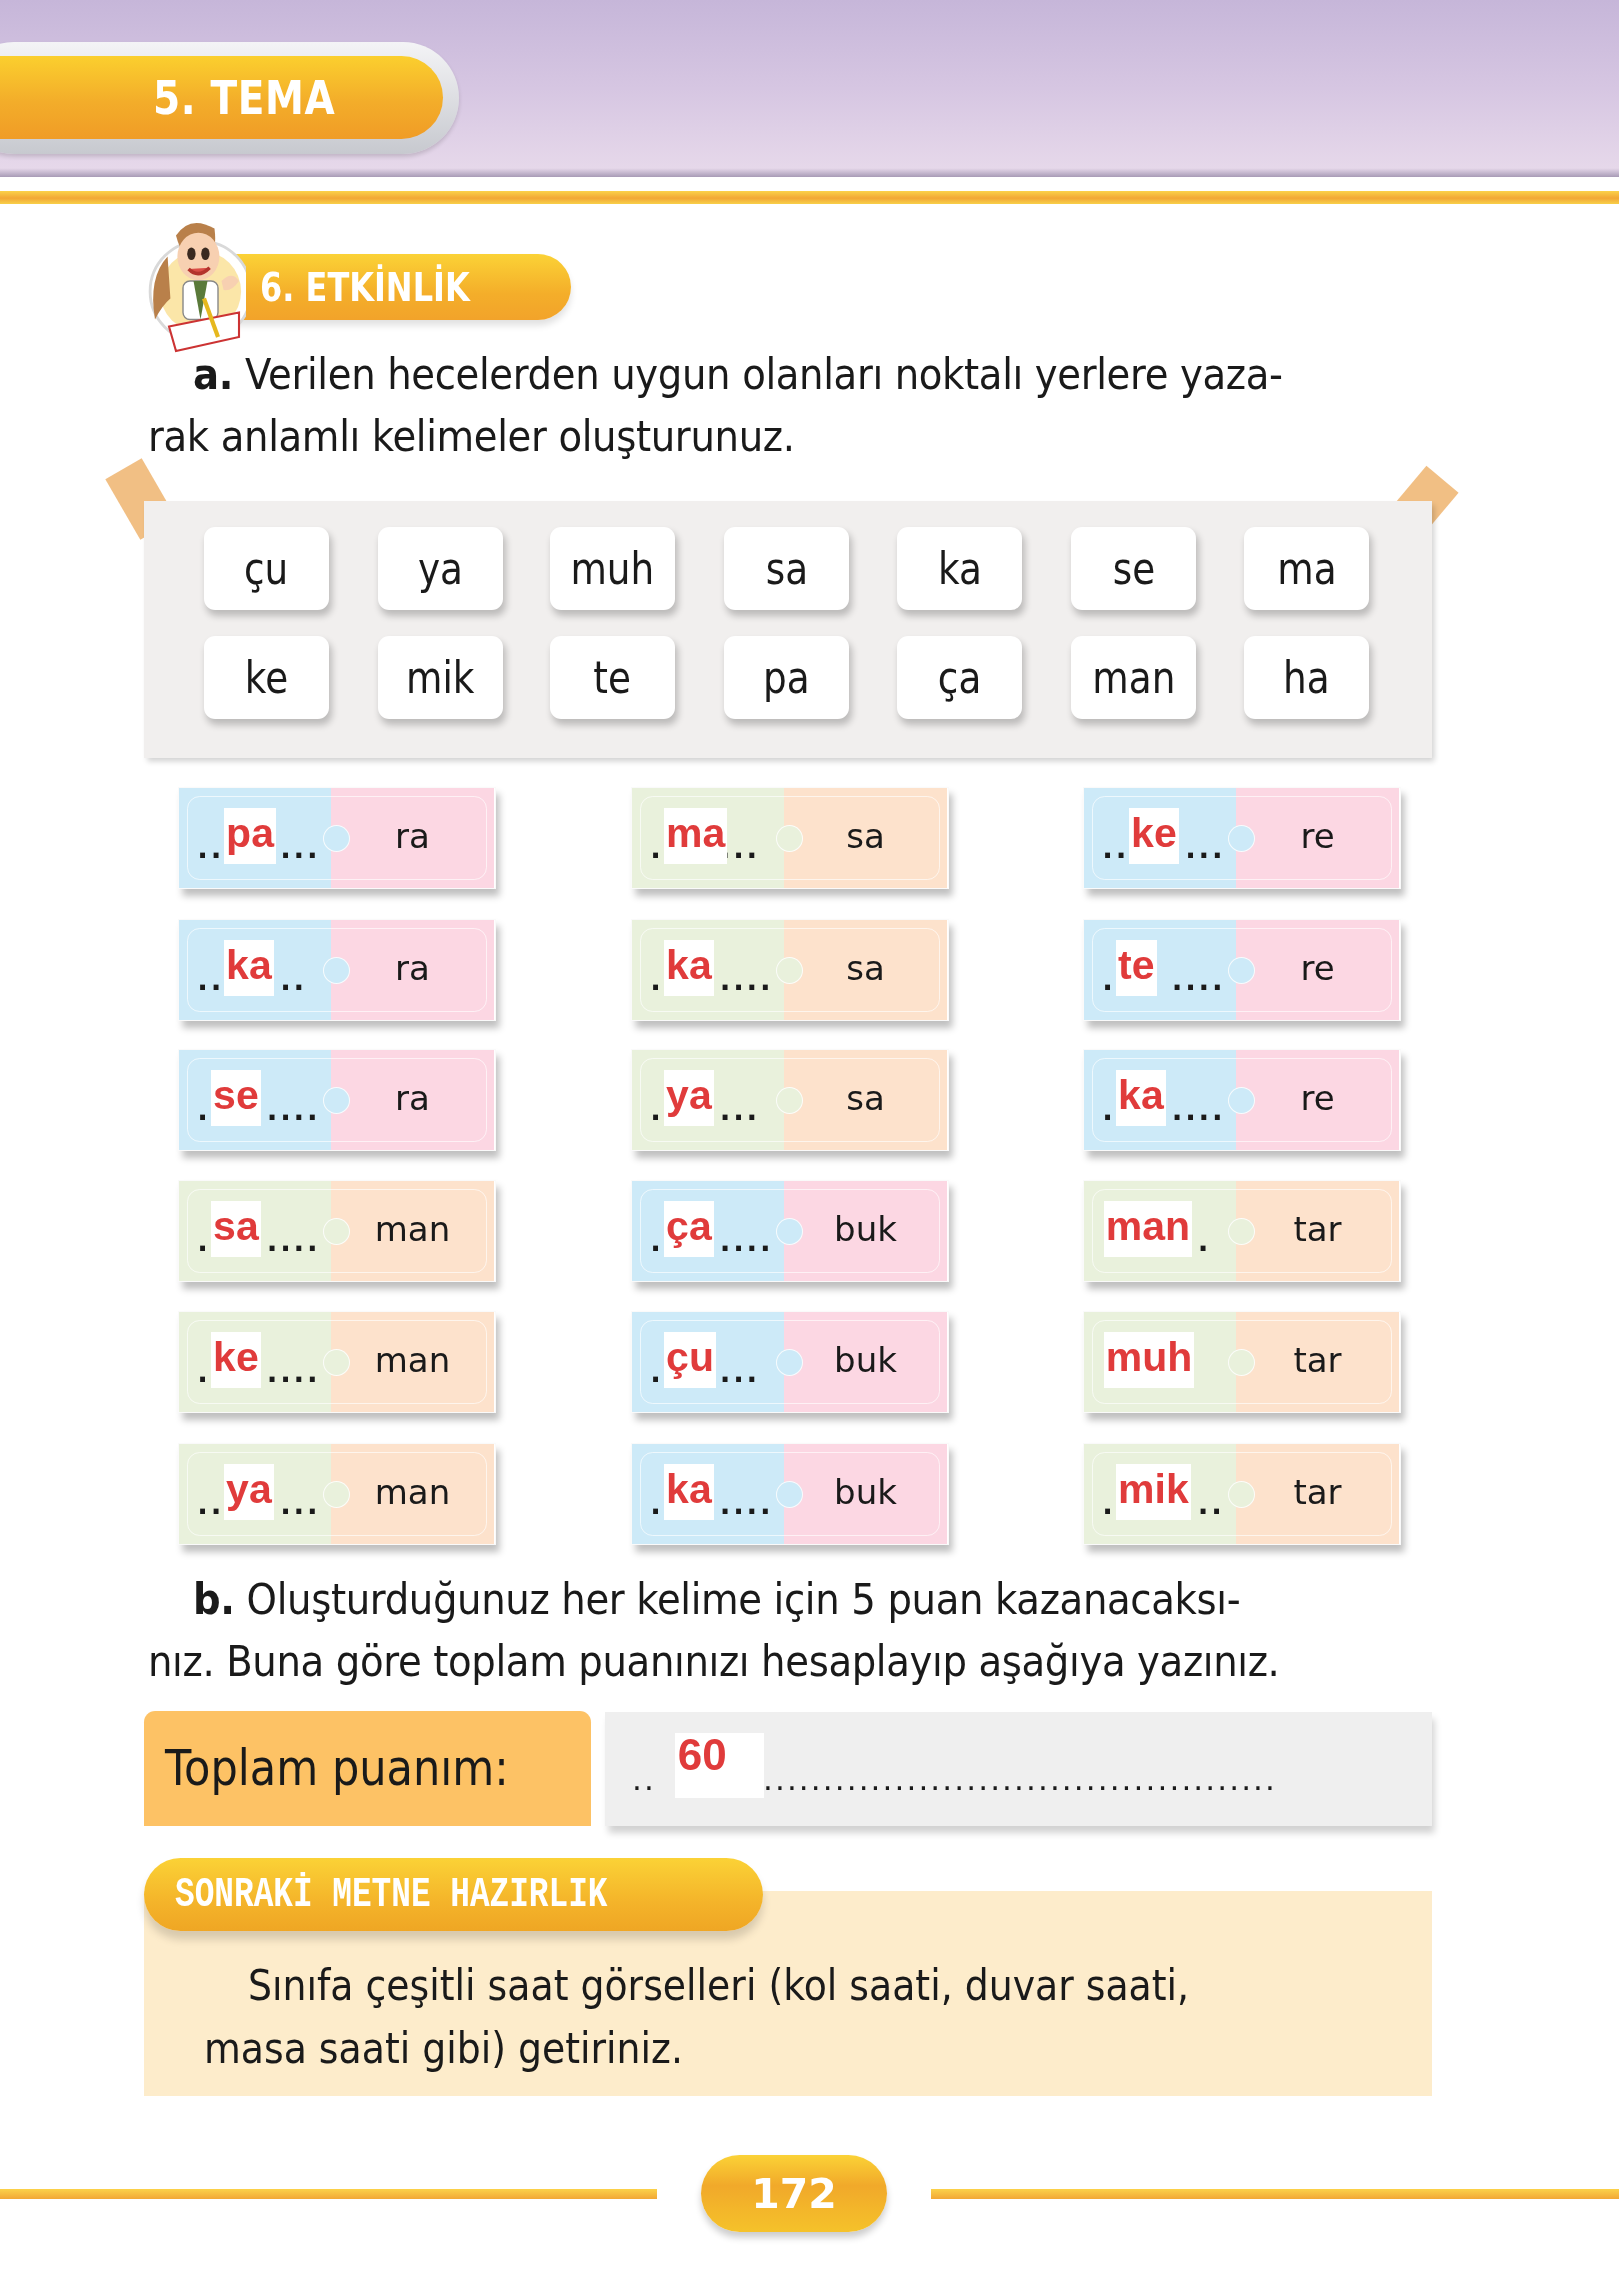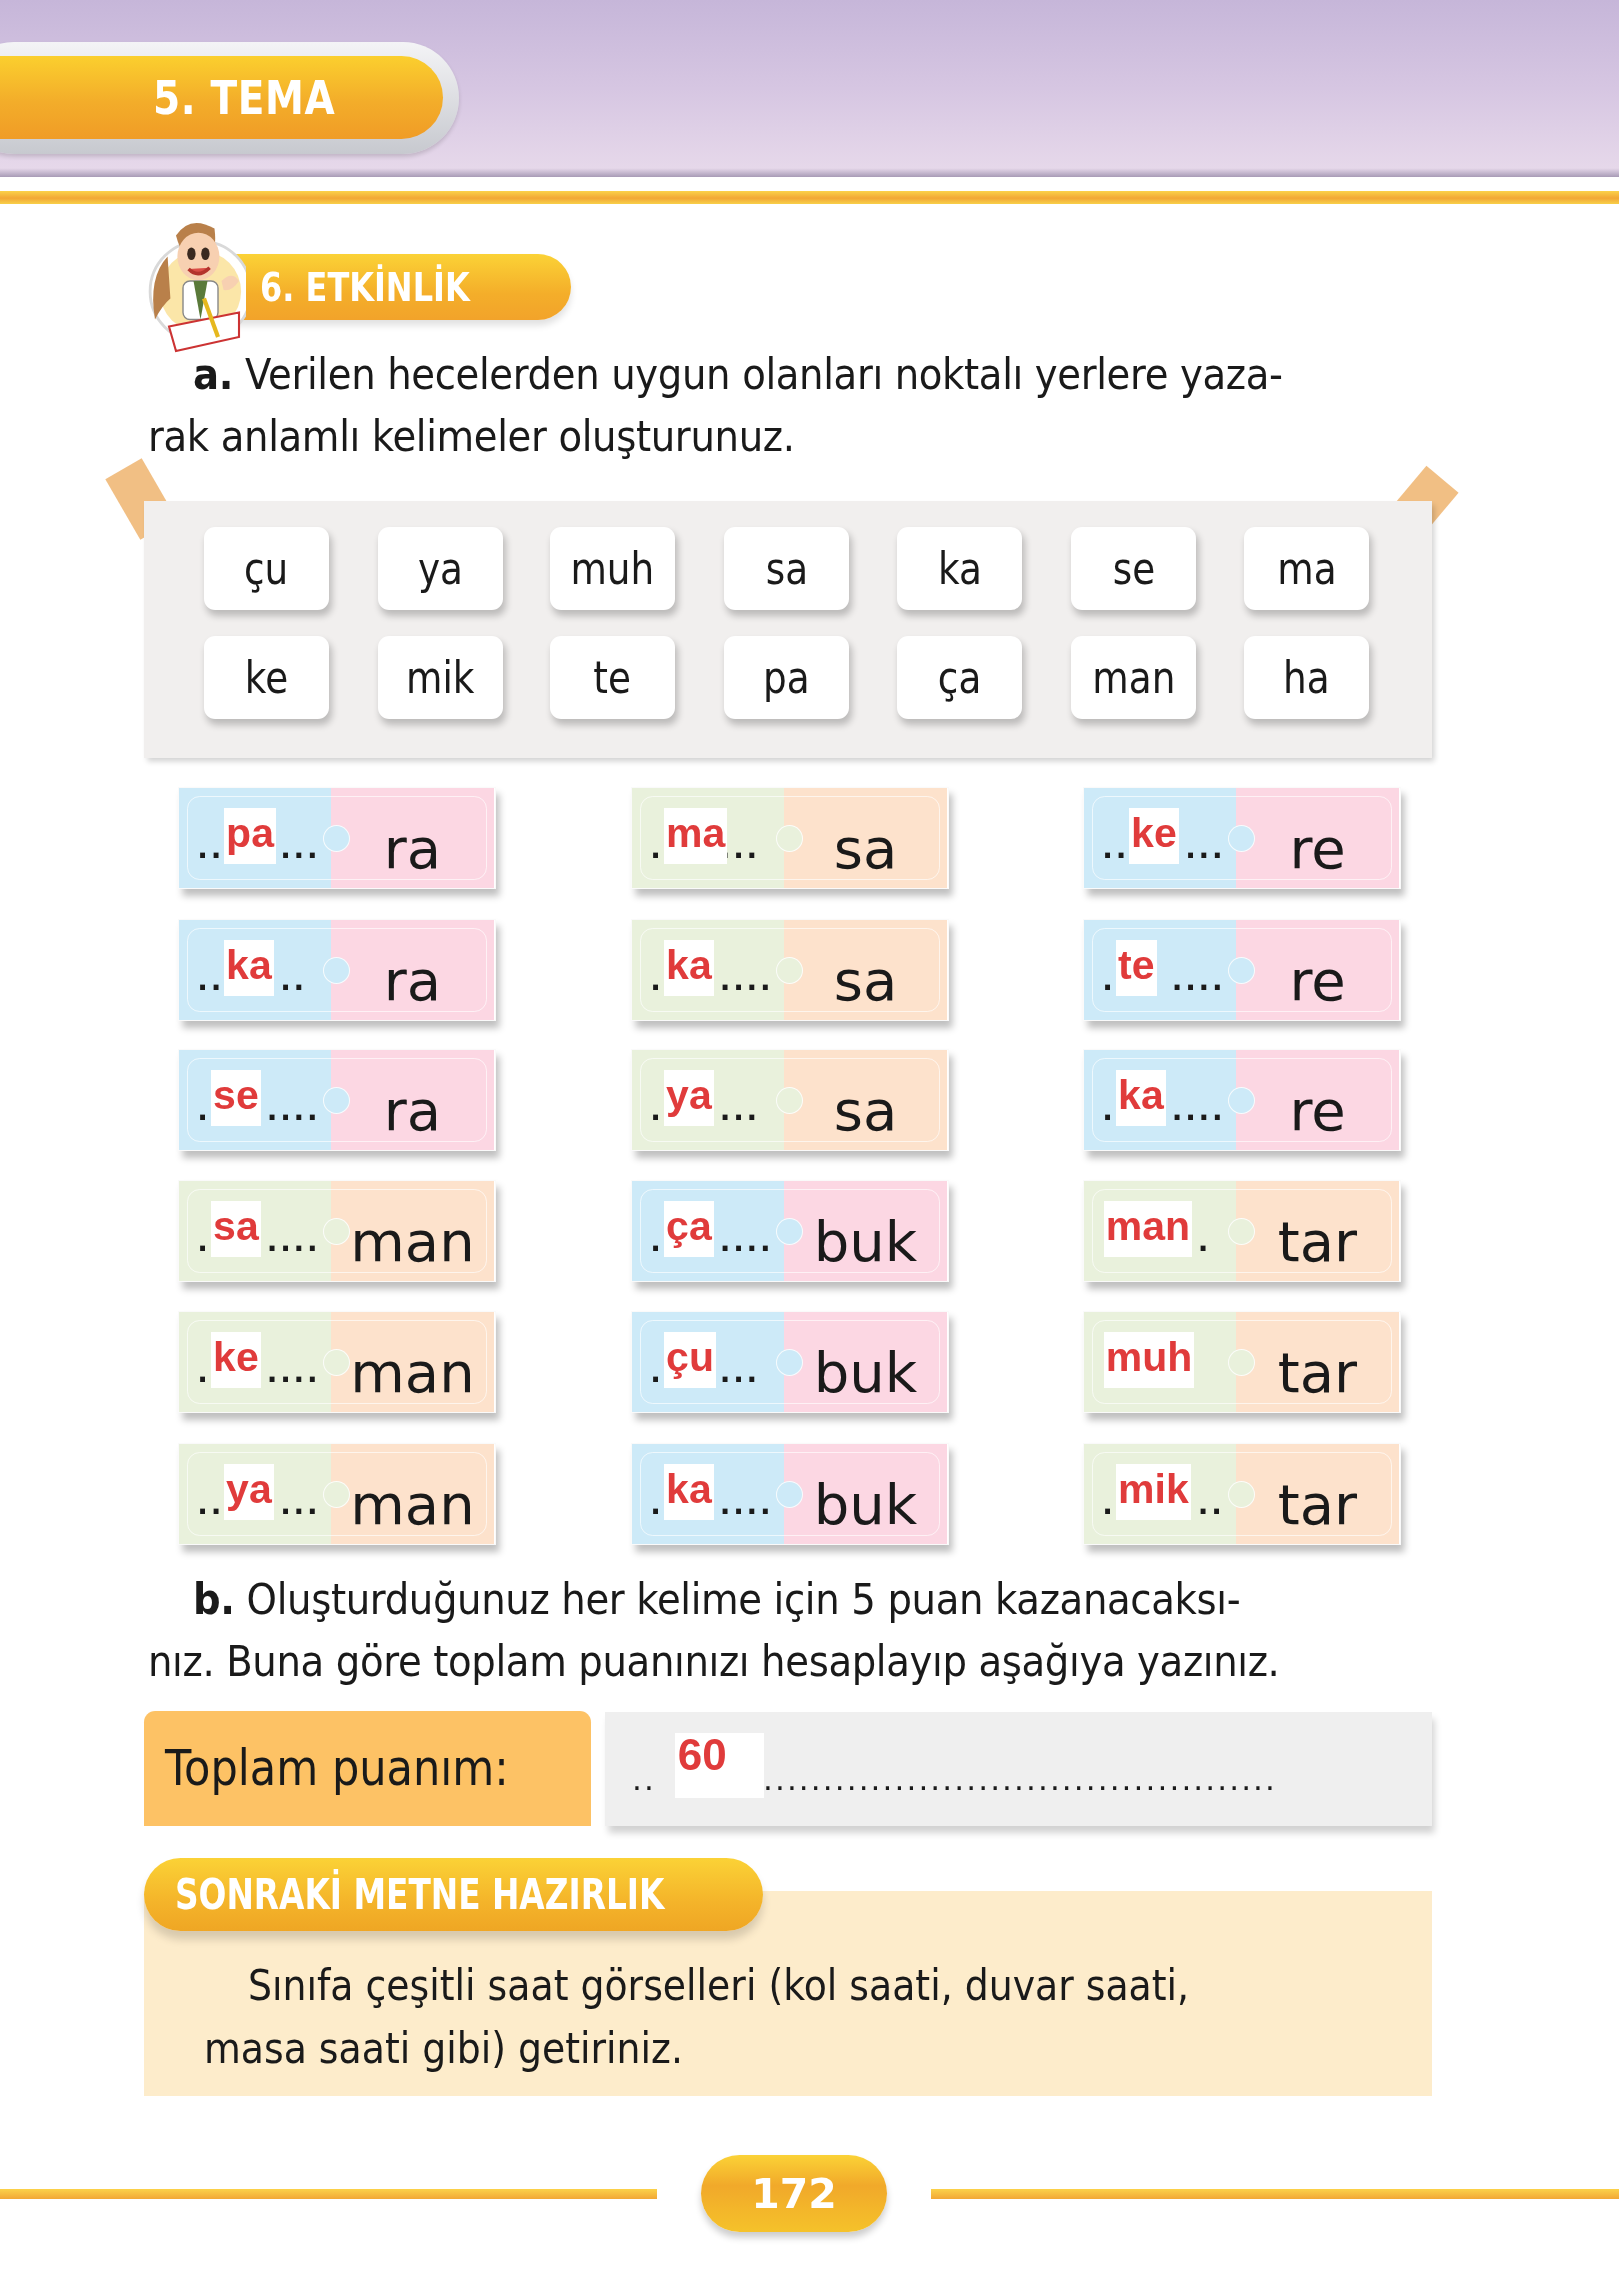--- a/index.html
+++ b/index.html
@@ -90,21 +90,21 @@
     position: absolute; left: 18.3px; top: 44px; font-size: 28px; letter-spacing: 2.8px; color: #1a1a1a;
     font-family: "DejaVu Sans", sans-serif; font-weight: bold;
   }
   .piece .answer {
     position: absolute; top: 19.7px; background: #fff; padding: 0 2.1px;
     color: #e03b3b; font-family: "Liberation Sans", sans-serif; font-weight: bold;
     font-size: 41px; line-height: 51px; height: 56px;
   }
   .piece .suffix {
     position: absolute; left: 152px; width: 163px; top: 28px; text-align: center;
-    font-size: 56px; color: #1a1a1a; font-family: "DejaVu Sans", sans-serif;
+    font-size: 34px; color: #1a1a1a; font-family: "DejaVu Sans", sans-serif;
   }
   .blue { background: #cdeaf8; }
   .pink { background: #fcd7e3; }
   .green { background: #e9f1dc; }
   .peach { background: #fde2cc; }
 
   
   .score-label-box {
     position: absolute; left: 144px; top: 1711px; width: 447px; height: 115px;
     background: #fdc265; border-radius: 11.2px 11.2px 0 0;
@@ -128,21 +128,21 @@
 
   
   .prep-box {
     position: absolute; left: 144px; top: 1891px; width: 1288px; height: 205px;
     background: #fdeccb;
   }
   .prep-badge {
     position: absolute; left: 144px; top: 1858px; width: 619px; height: 73px; border-radius: 37px;
     background: linear-gradient(#fbd236 0%, #f4b42a 60%, #efa624 100%);
     box-shadow: 0 8.4px 8.4px rgba(0,0,0,0.15);
-    display: flex; align-items: center; padding-left: 31px;
+    display: flex; align-items: center; padding-left: 31px; font-family: Liberation Mono, monospace;
   }
   .prep-badge span {
     color: #fff; font-weight: bold; font-size: 42px; display: inline-block;
     transform: scaleX(0.78); transform-origin: left center; white-space: nowrap;
   }
   .prep-text {
     position: absolute; left: 204px; top: 1954px; width: 1209px; font-size: 42px; line-height: 63px;
     color: #1a1a1a; transform: scaleX(0.9); transform-origin: left top;
   }
   .prep-text .indent { display: inline-block; width: 49px; }

